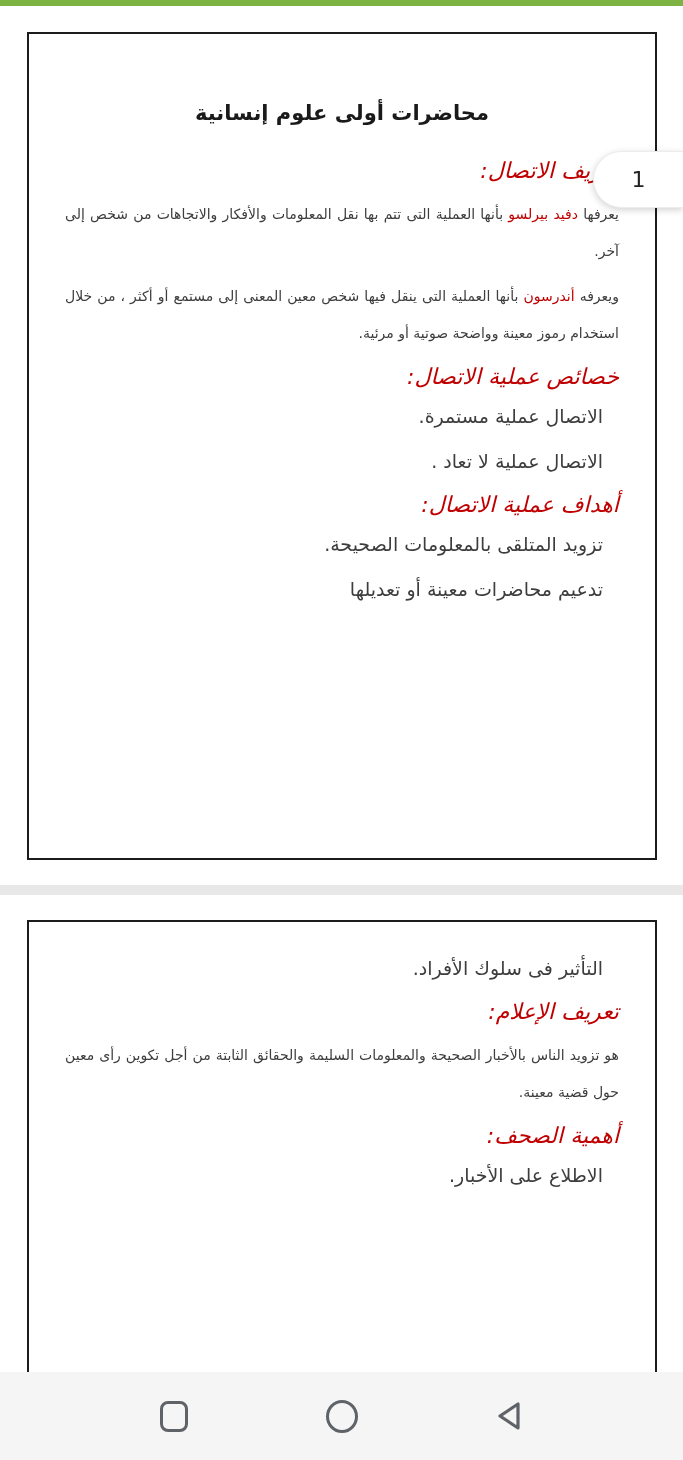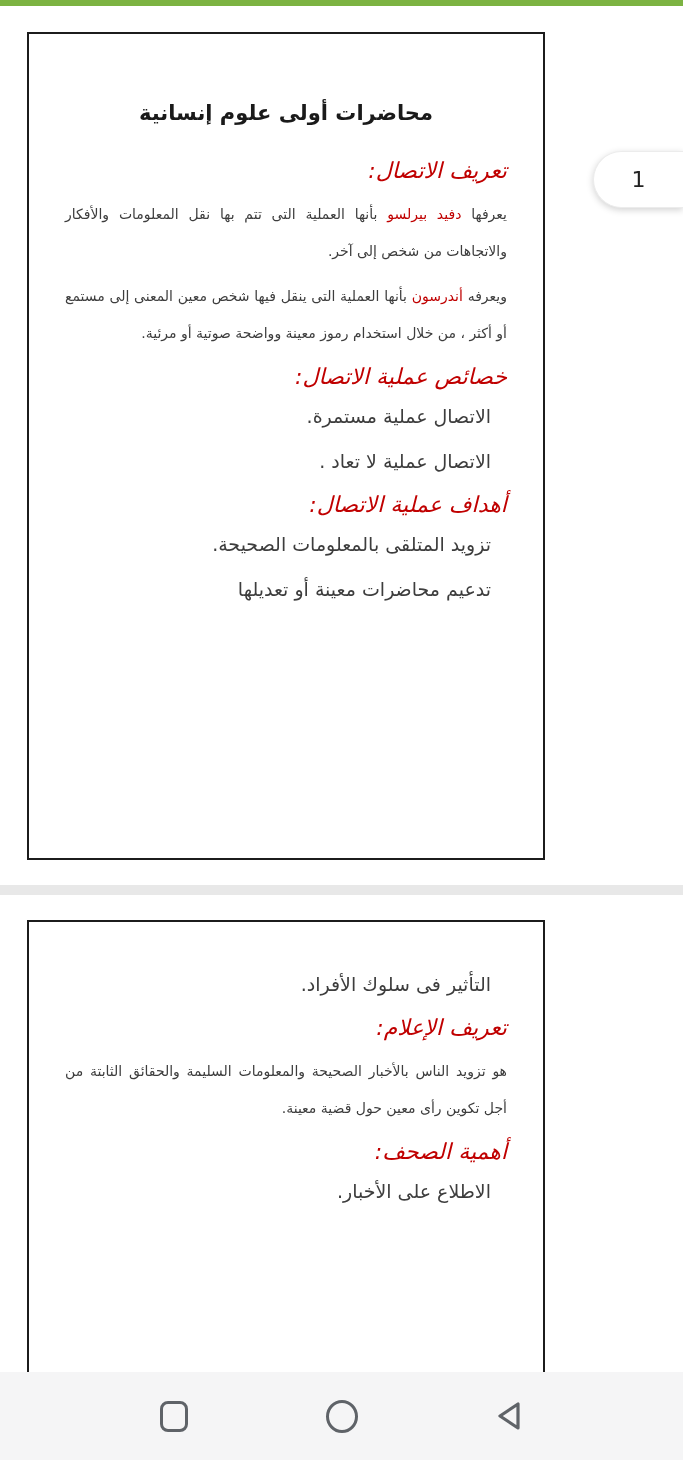--- a/index.html
+++ b/index.html
@@ -9,33 +9,33 @@
     width:683px; height:1460px;
     background:#ffffff;
     font-family:"DejaVu Sans","Liberation Sans",sans-serif;
     overflow:hidden;
   }
   .accent-bar {
     position:absolute; top:0; left:0; width:683px; height:6px;
     background:#7cb342;
   }
   .doc-page {
-    position:absolute; left:27px; width:518px;
+    position:absolute; left:27px; width:630px;
     background:#ffffff;
     border:2px solid #1c1c1c;
   }
   #page1 { top:32px; height:828px; }
   #page2 { top:920px; height:520px; }
   .page-content {
     direction:rtl;
     padding:0 36px;
     color:#3d3d3d;
   }
   #page1 .page-content { padding-top:62px; }
-  #page2 .page-content { padding-top:40px; }
+  #page2 .page-content { padding-top:24px; }
   .doc-title {
     text-align:center;
     font-weight:bold;
     color:#1a1a1a;
     font-size:21px;
     line-height:34px;
   }
   .doc-title.first { margin-bottom:18px; }
   .heading {
     color:#c00000;

